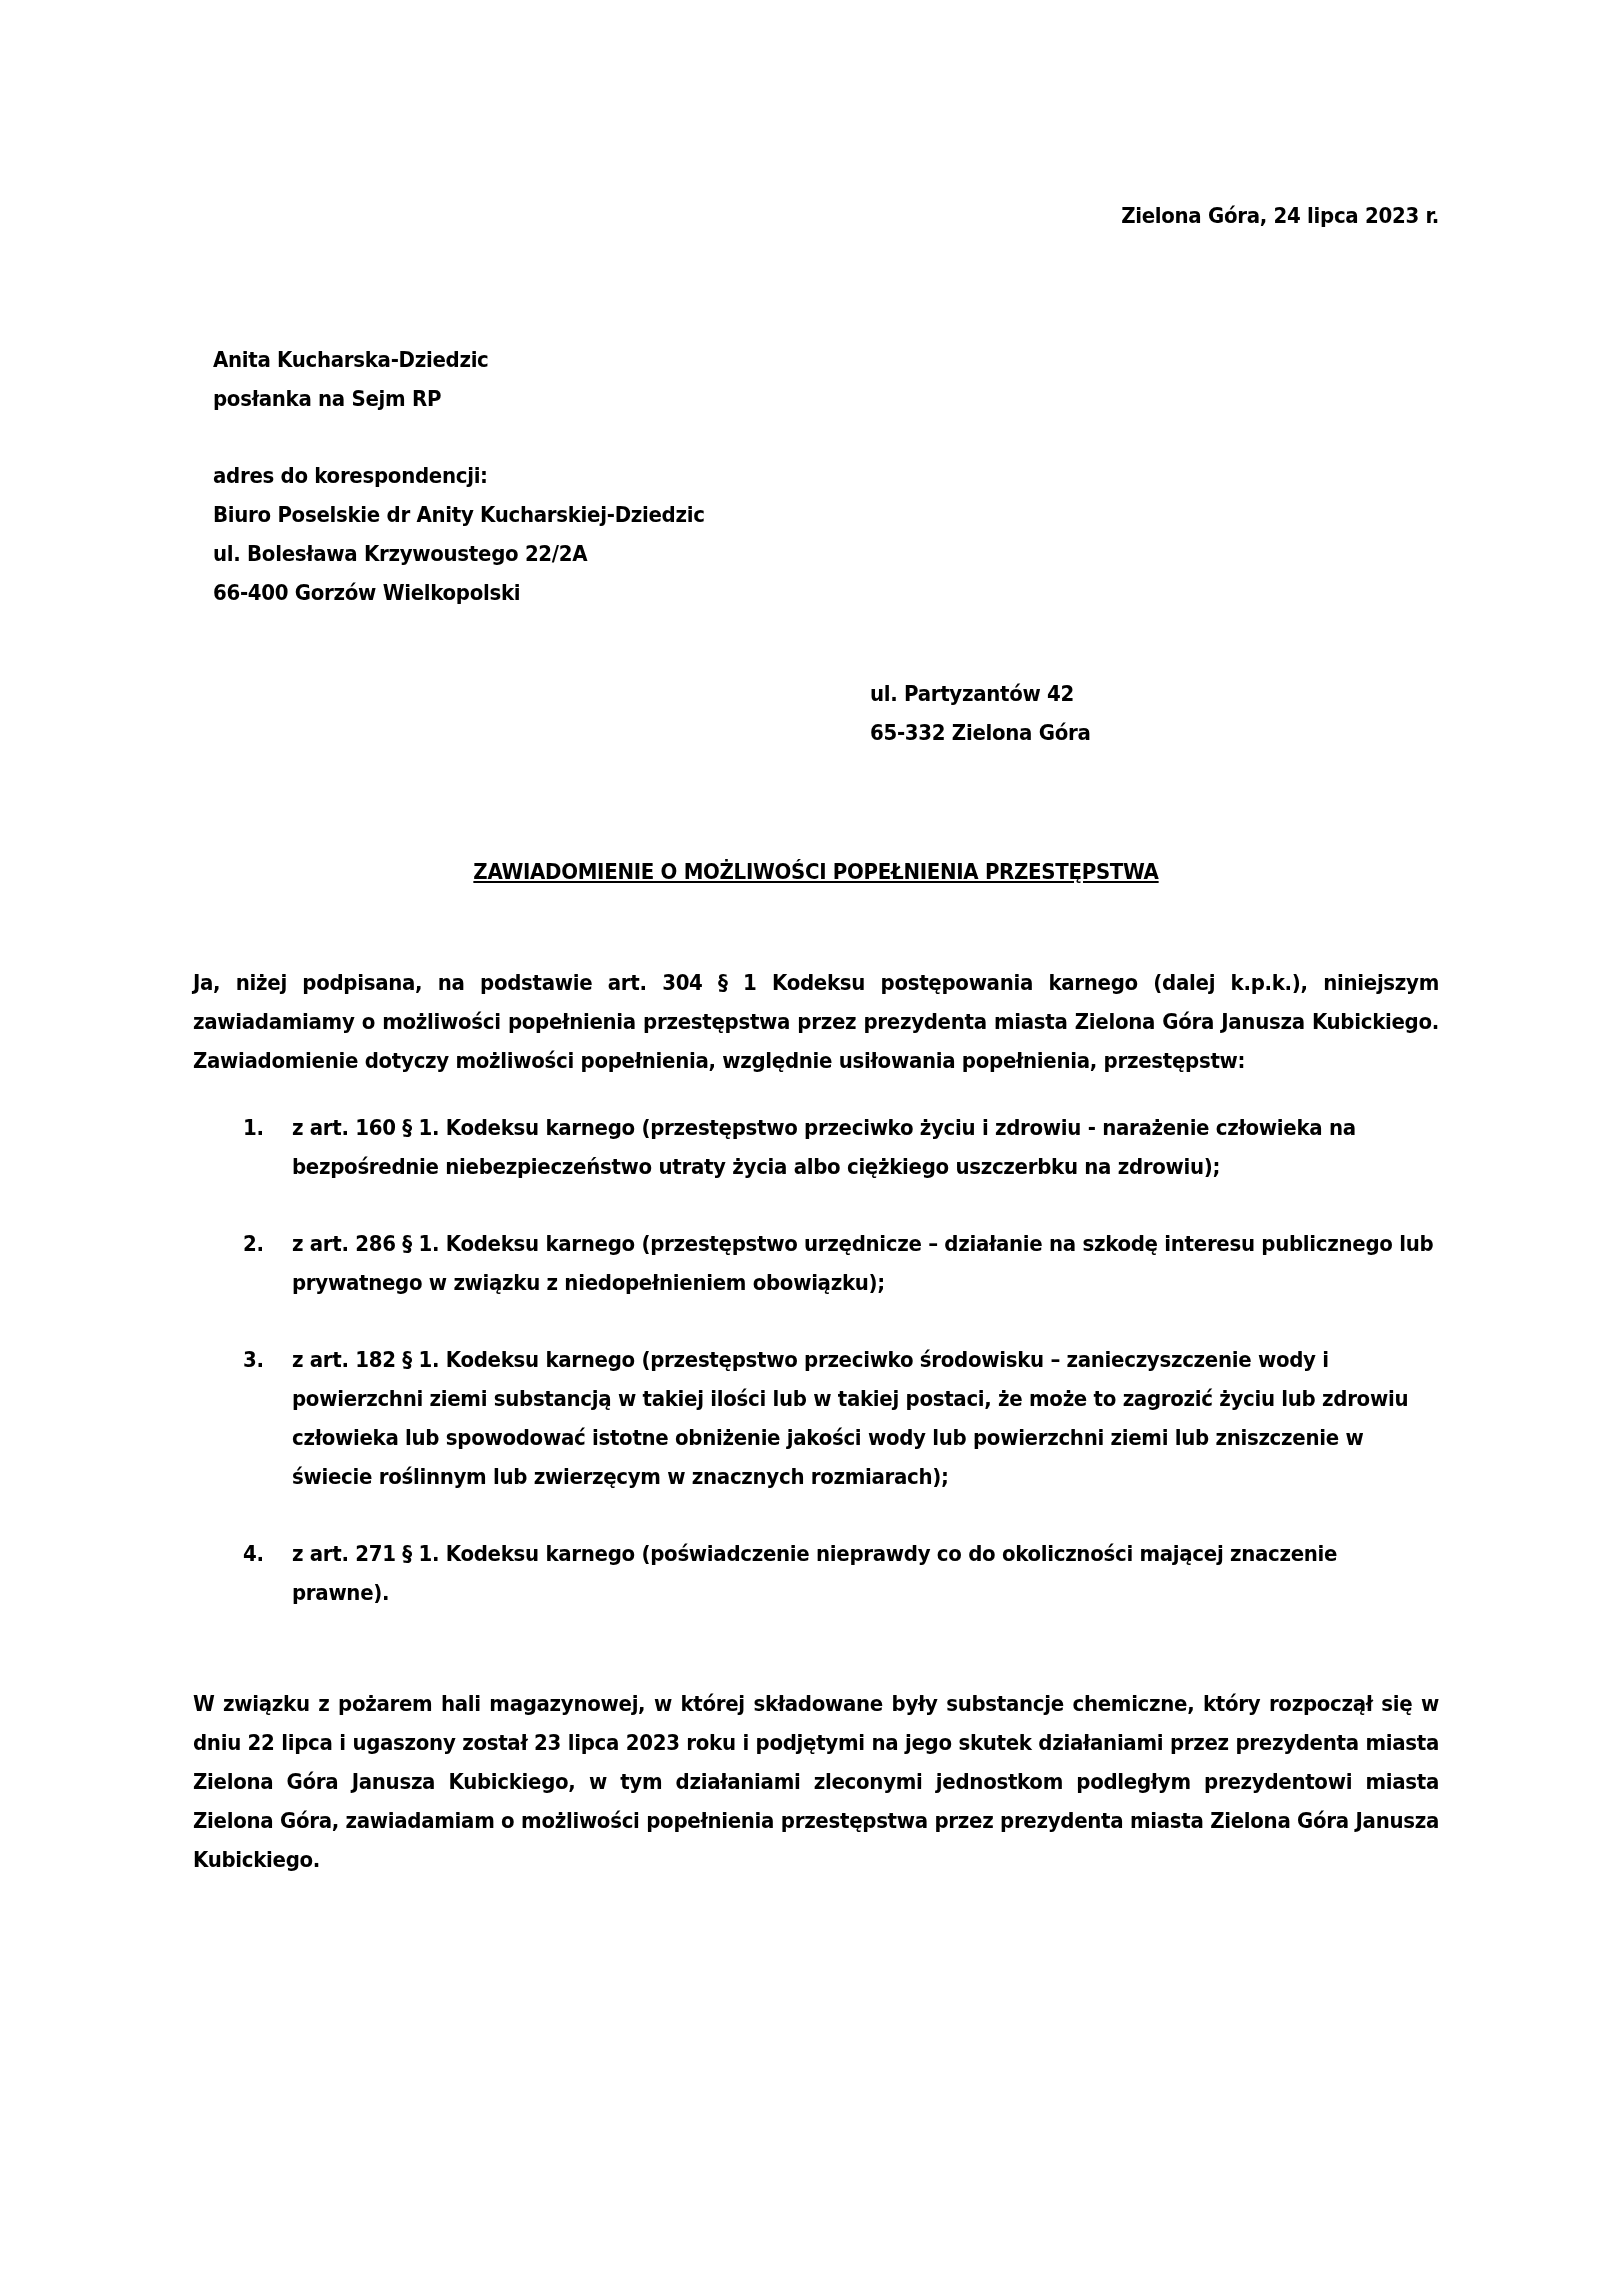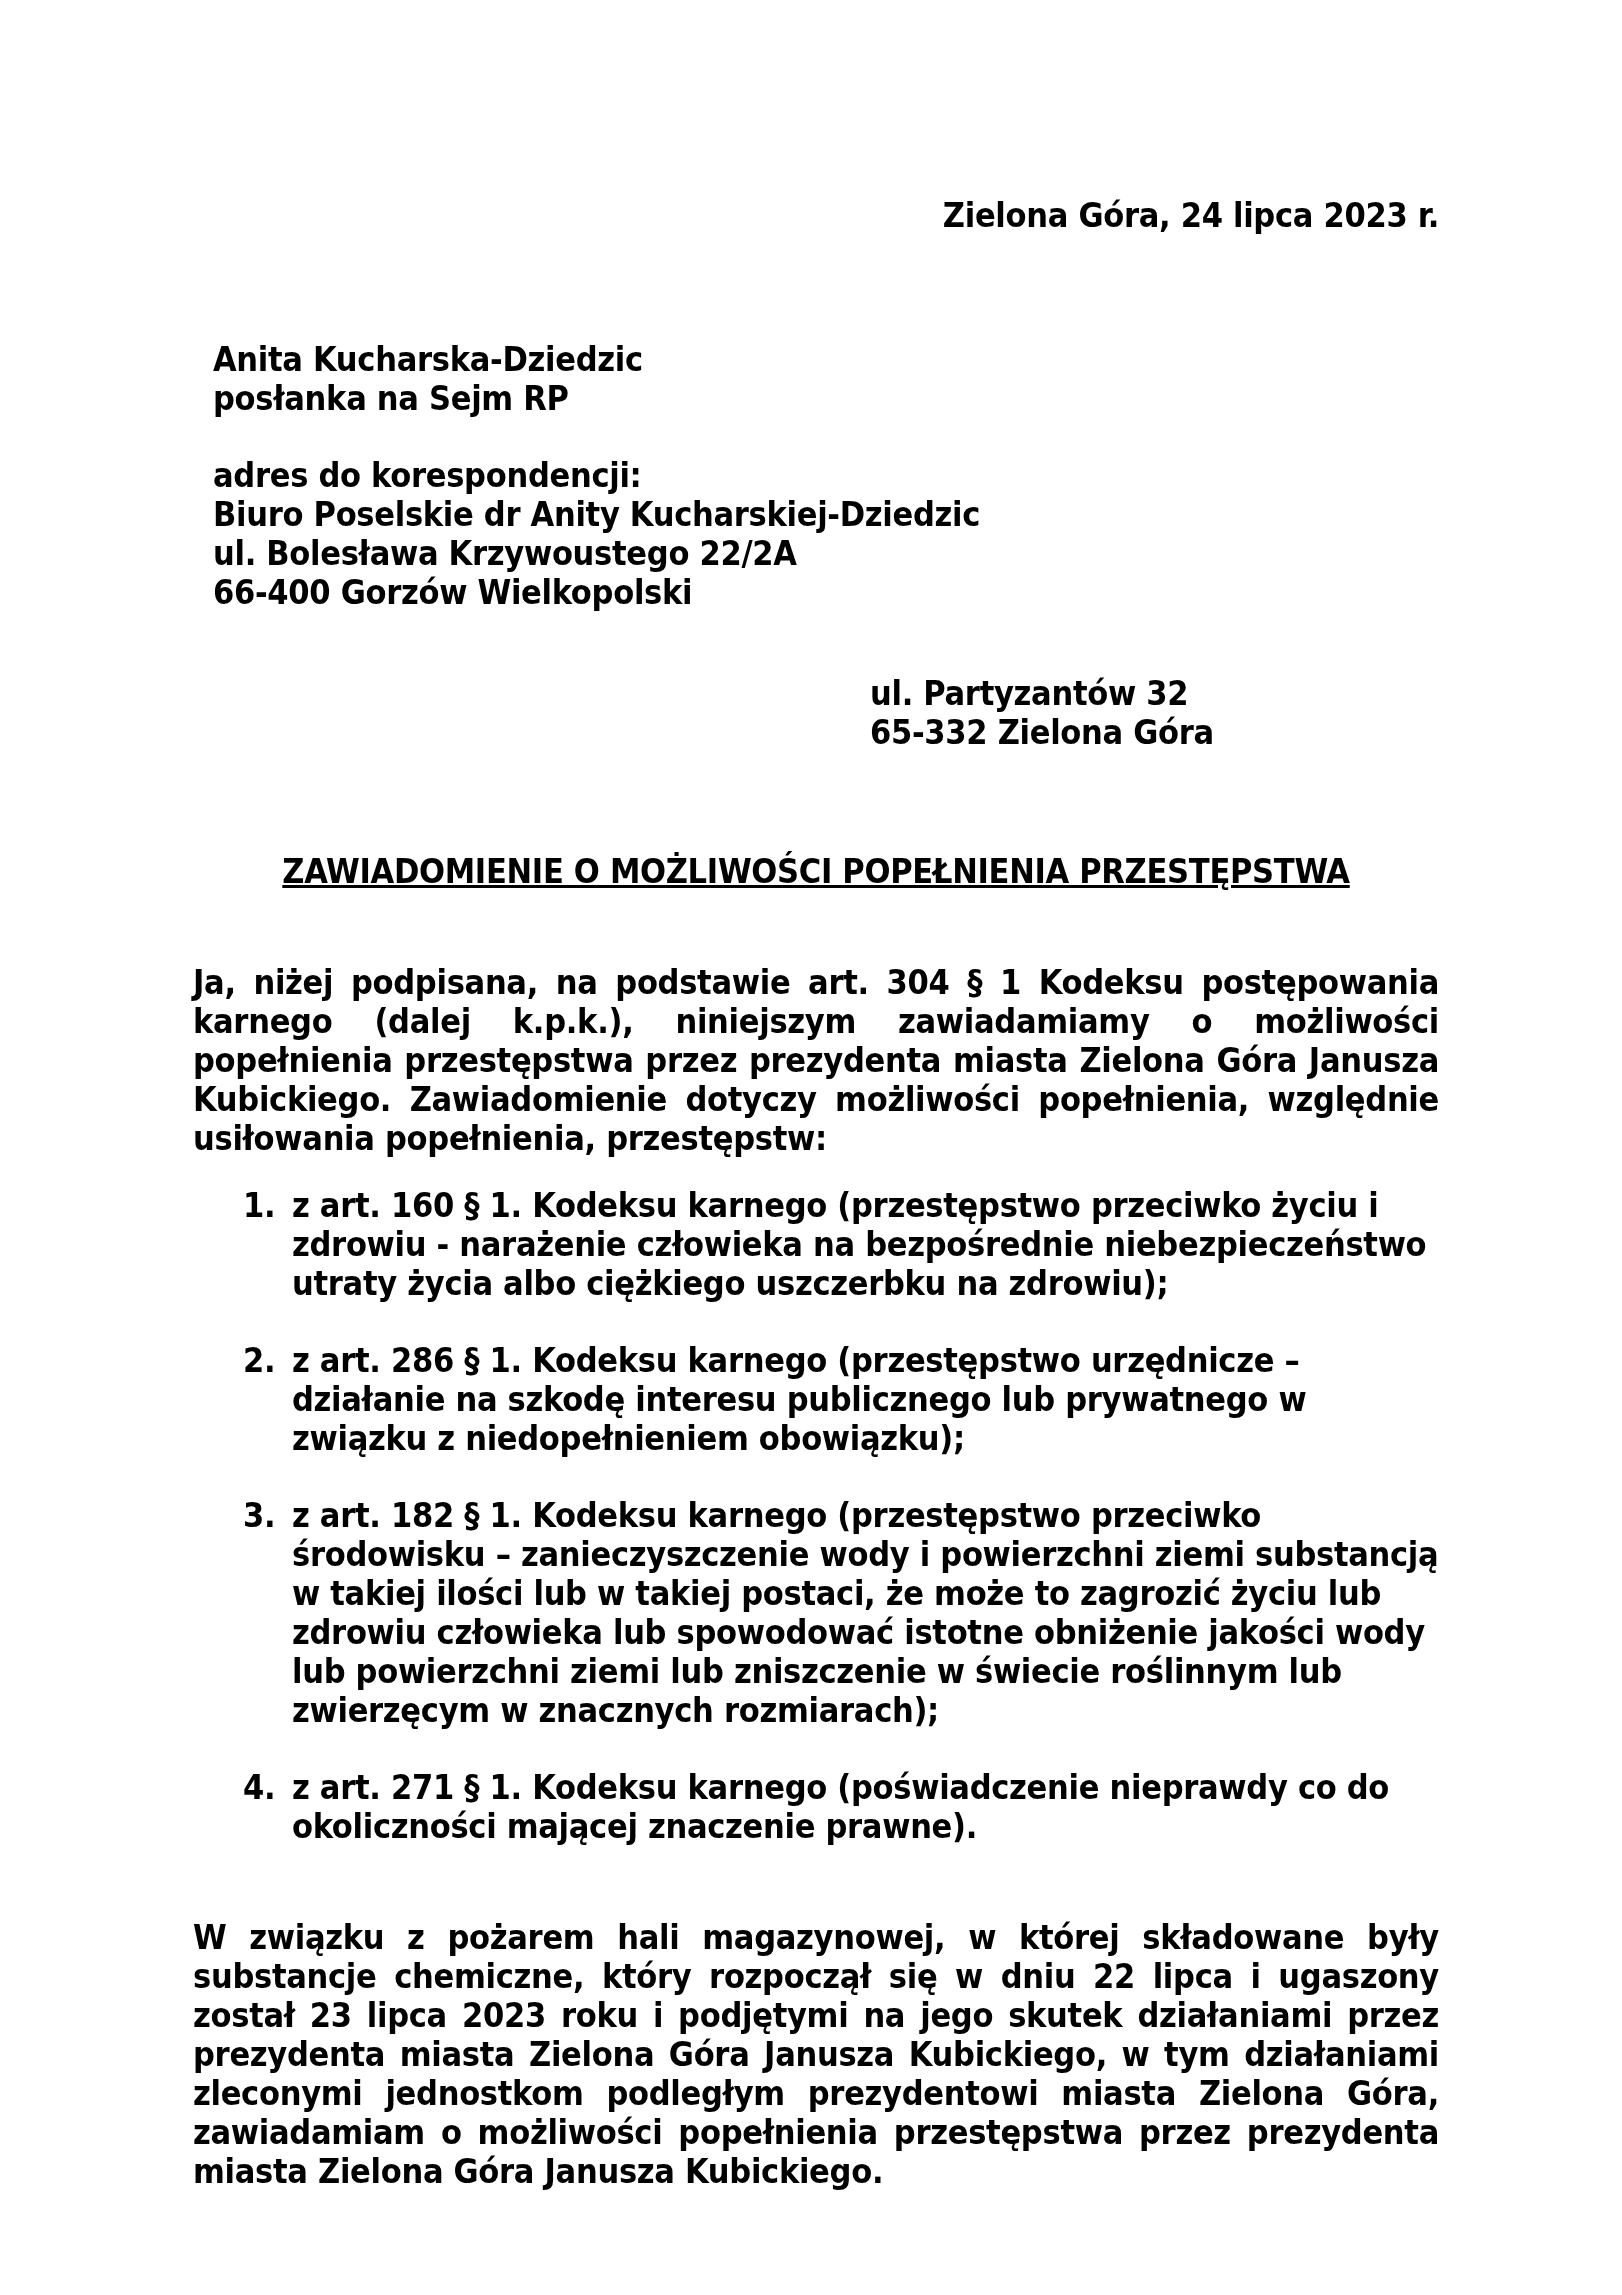--- a/index.html
+++ b/index.html
@@ -11,21 +11,21 @@
     position: relative;
     width: 1623px;
     height: 2295px;
     background: #ffffff;
     color: #000000;
     box-sizing: border-box;
     padding: 196px 184px 17px 193px;
     font-family: "DejaVu Sans", "Liberation Sans", sans-serif;
     font-stretch: condensed;
     font-weight: 700;
-    font-size: 34px;
+    font-size: 22px;
     line-height: 39px;
     letter-spacing: -0.3px;
     overflow: hidden;
   }
   .date-line {
     text-align: right;
   }
   .sender-block {
     margin-top: 105px;
     margin-left: 20px;
@@ -83,21 +83,21 @@
   <div class="sender-block">
     <div>Anita Kucharska-Dziedzic</div>
     <div>posłanka na Sejm RP</div>
     <div class="address-label">adres do korespondencji:</div>
     <div>Biuro Poselskie dr Anity Kucharskiej-Dziedzic</div>
     <div>ul. Bolesława Krzywoustego 22/2A</div>
     <div>66-400 Gorzów Wielkopolski</div>
   </div>
 
   <div class="recipient-block">
-    <div>ul. Partyzantów 32</div>
+    <div>ul. Partyzantów 42</div>
     <div>65-332 Zielona Góra</div>
   </div>
 
   <div class="doc-title">ZAWIADOMIENIE O MOŻLIWOŚCI POPEŁNIENIA PRZESTĘPSTWA</div>
 
   <div class="intro-paragraph">Ja, niżej podpisana, na podstawie art. 304 § 1 Kodeksu postępowania karnego (dalej k.p.k.), niniejszym zawiadamiamy o możliwości popełnienia przestępstwa przez prezydenta miasta Zielona Góra Janusza Kubickiego. Zawiadomienie dotyczy możliwości popełnienia, względnie usiłowania popełnienia, przestępstw:</div>
 
   <div class="offense-list">
 
     <div class="list-item">

